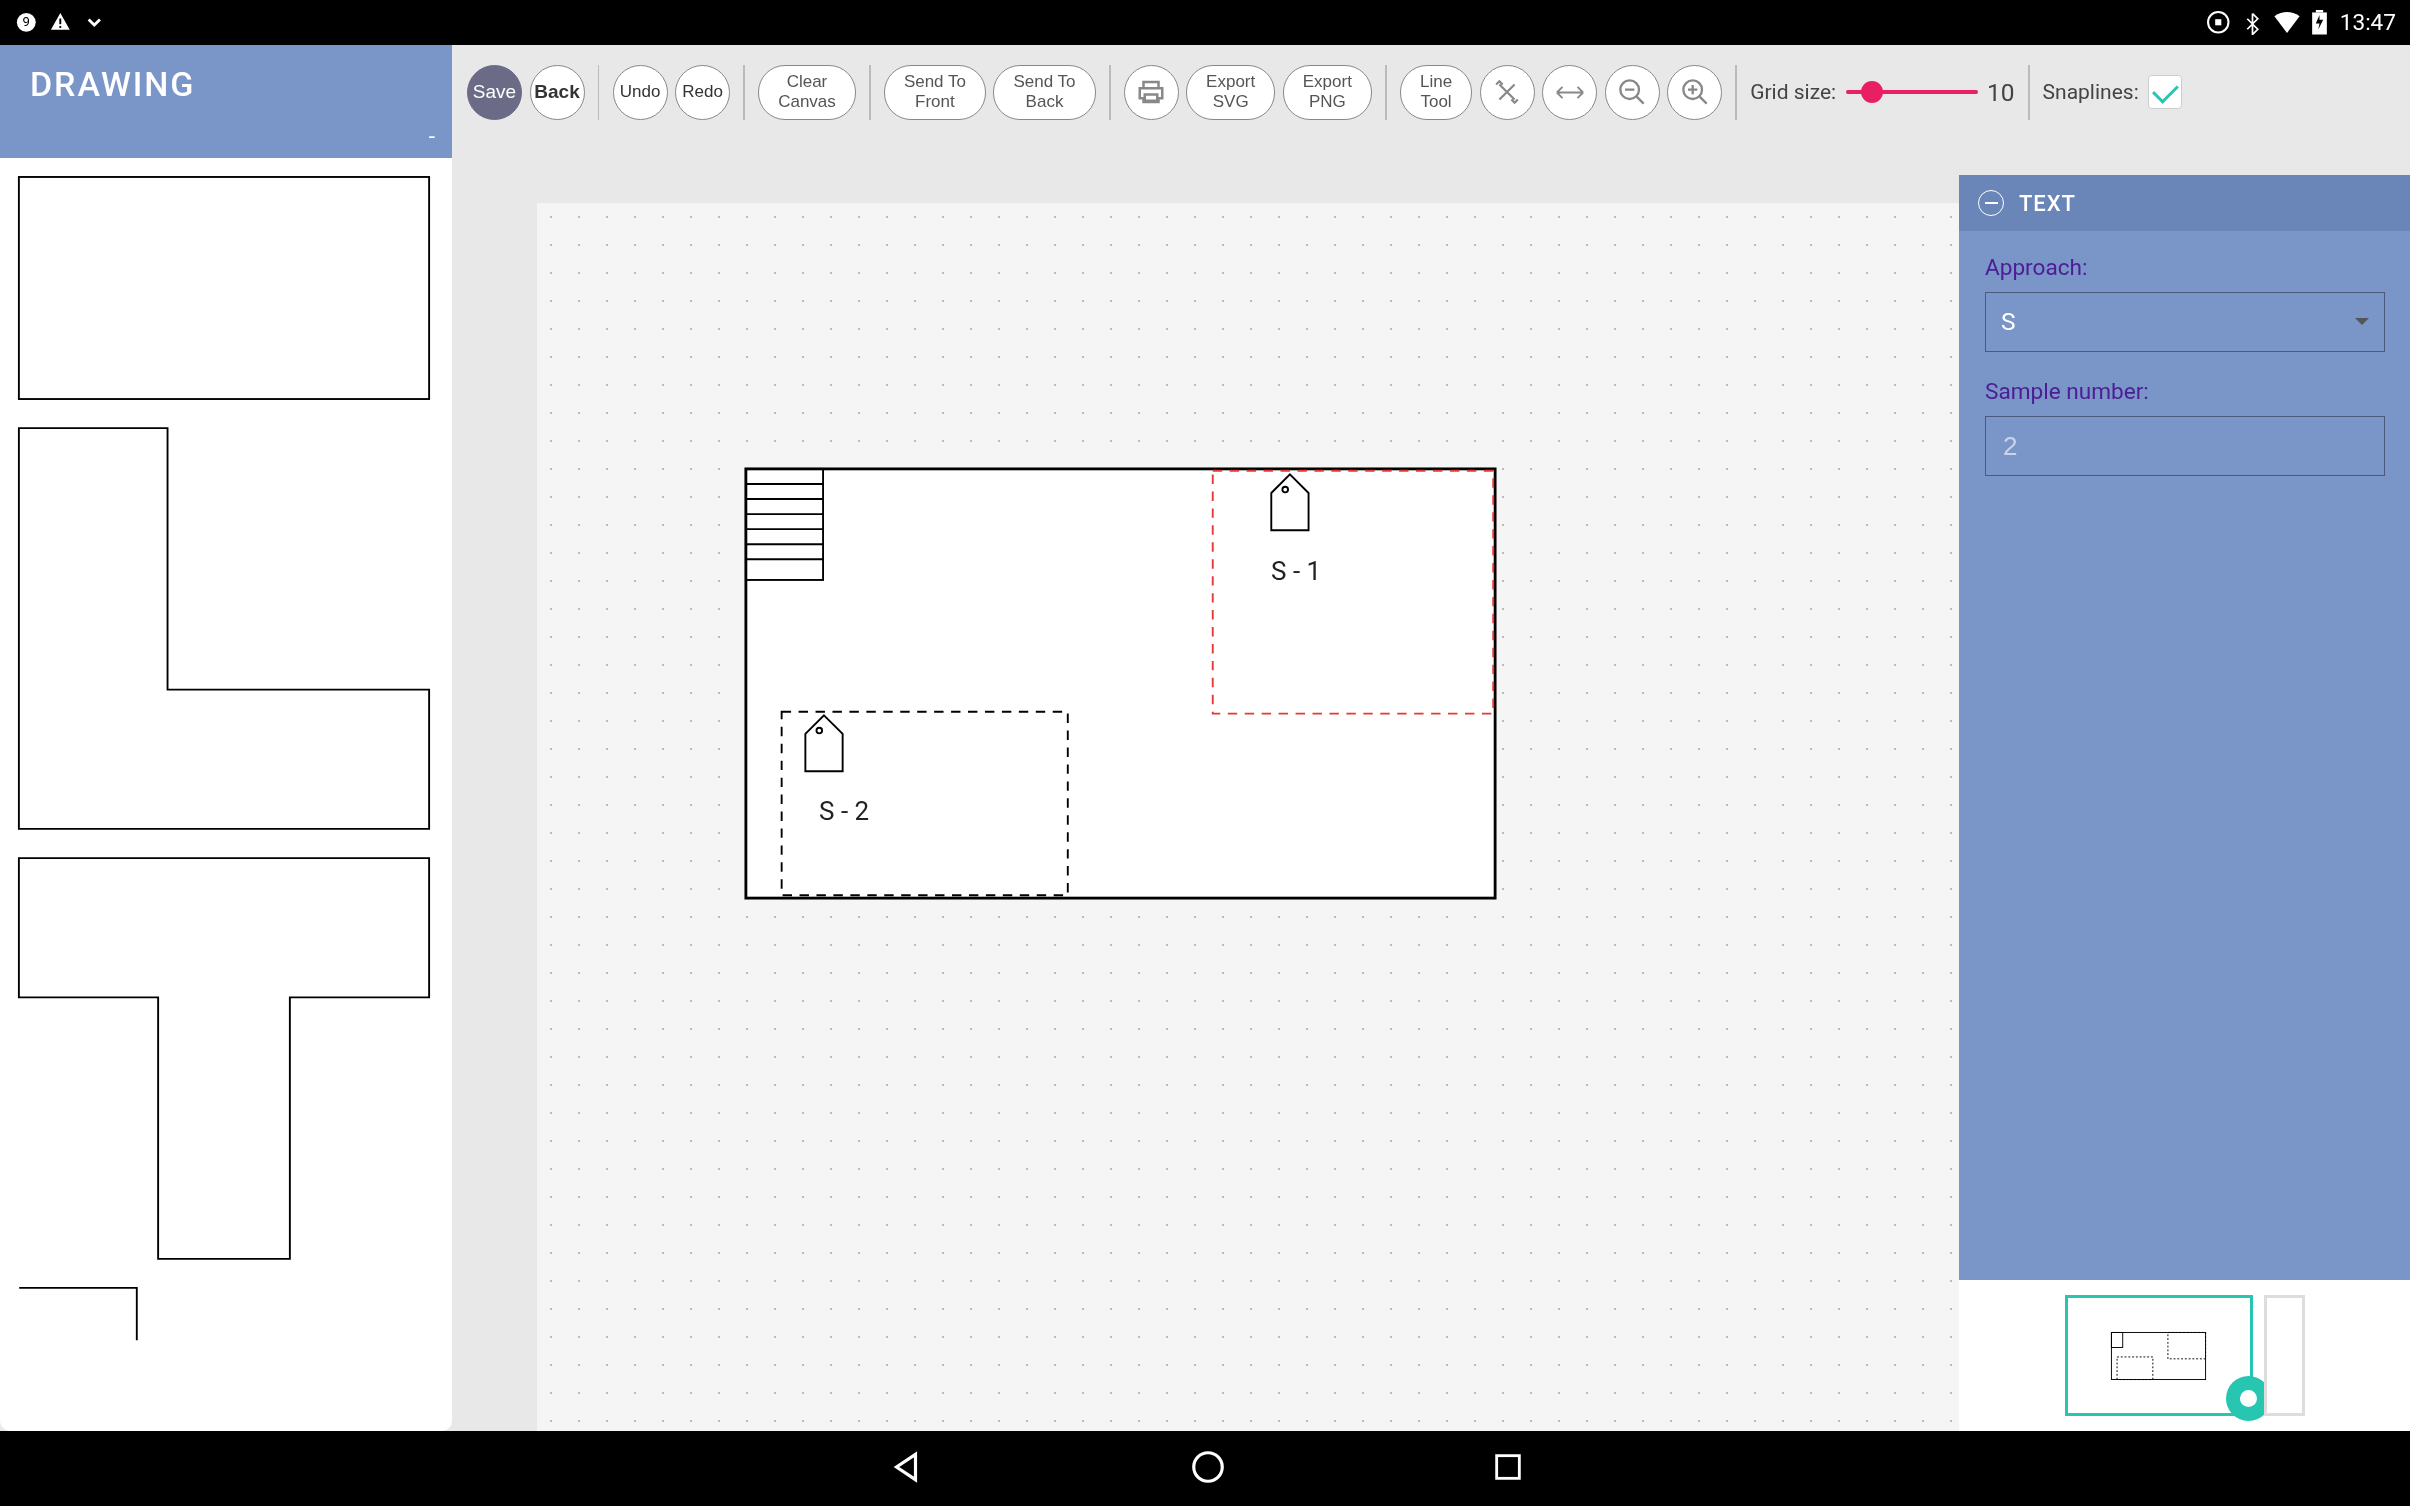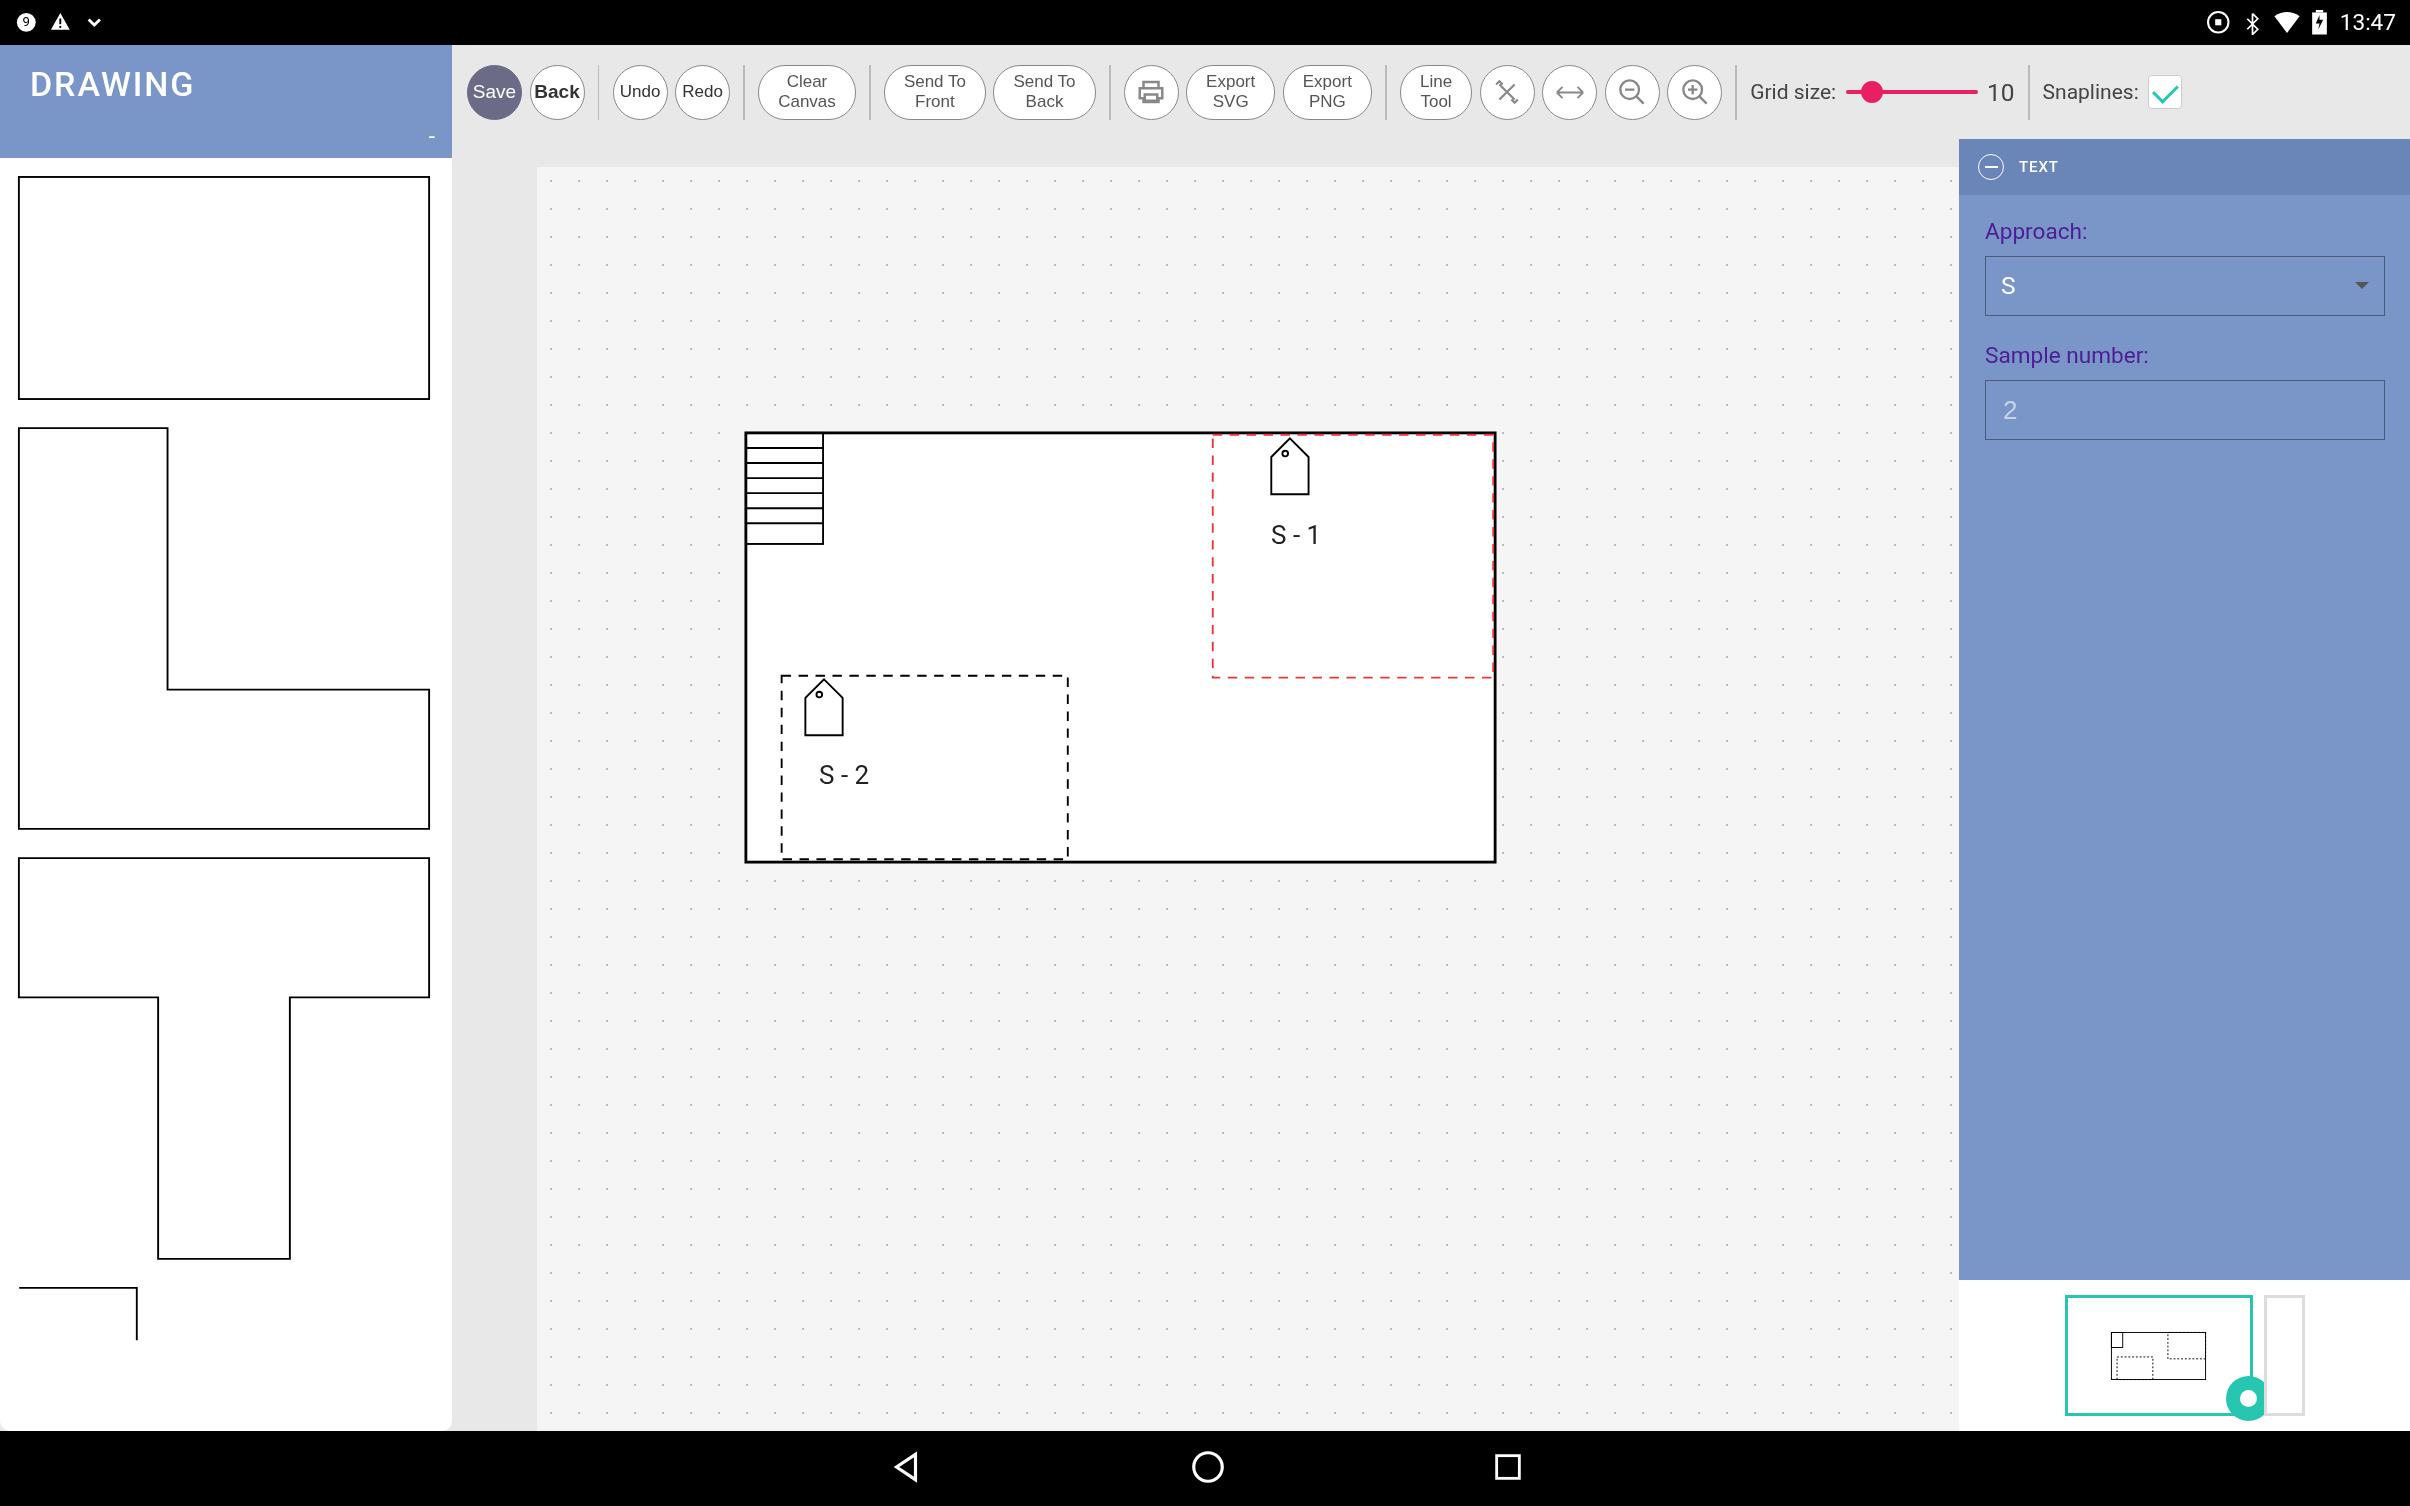--- a/index.html
+++ b/index.html
@@ -102,20 +102,21 @@
     
     .room-shape {
       margin-bottom: 21px;
     }
     
     
     .content-area {
       flex: 1;
       display: flex;
       flex-direction: column;
+      gap: 36px;
     }
     
     .toolbar {
       height: 94px;
       background: #e8e8e8;
       display: flex;
       align-items: center;
       padding: 0 15px;
       gap: 7.5px;
     }
@@ -248,21 +249,21 @@
       flex-direction: column;
     }
     
     .panel-header {
       background: #6a85b8;
       color: #fff;
       padding: 15px 19px;
       display: flex;
       align-items: center;
       gap: 15px;
-      font-size: 15px;
+      font-size: 22px;
       font-weight: 500;
       letter-spacing: 0.9px;
     }
     
     .panel-body {
       background: #7A95C8;
       padding: 22.6px 26px;
       flex: 1;
     }
     

